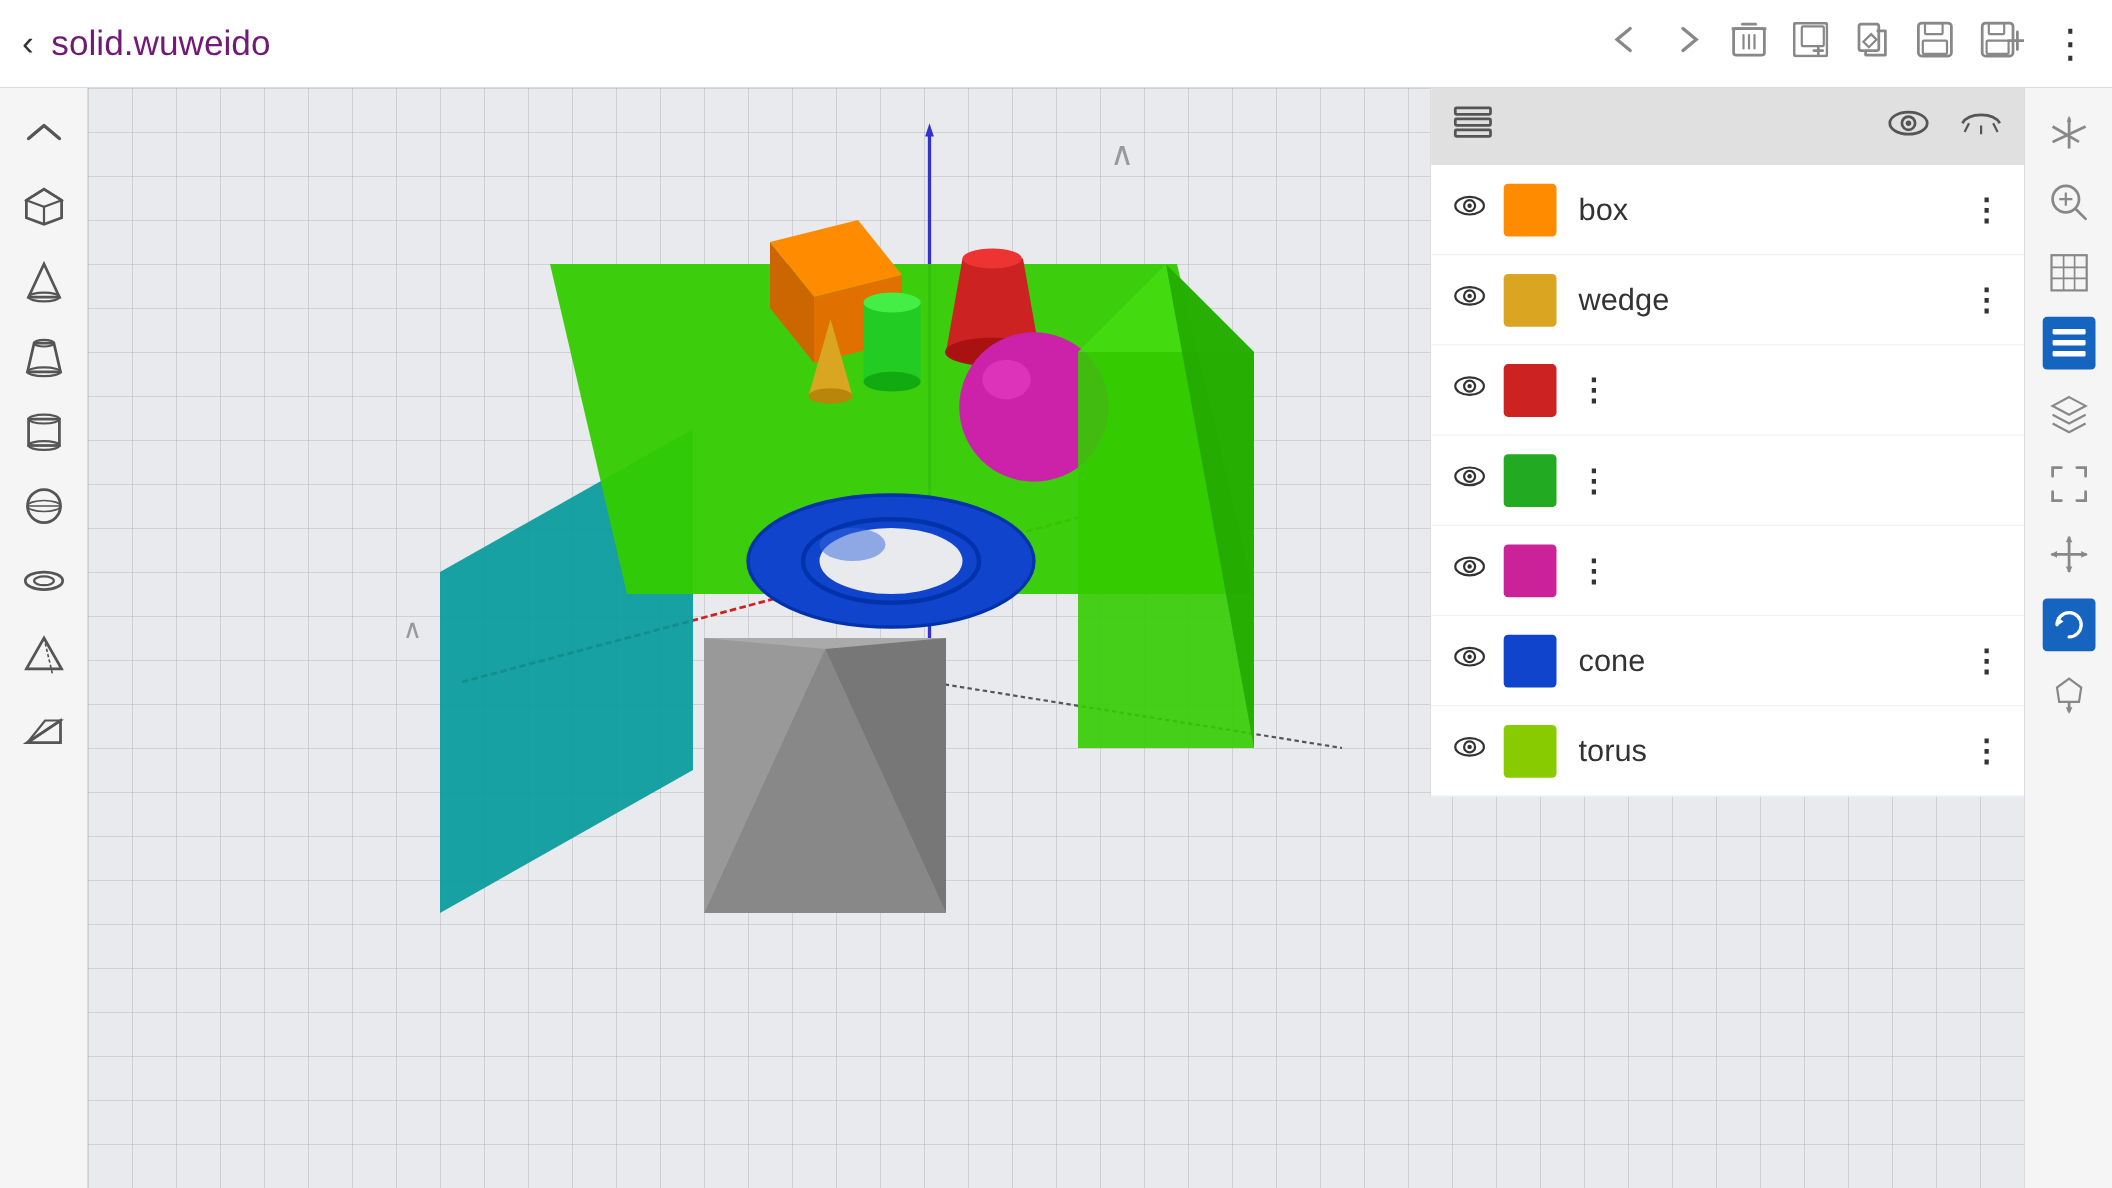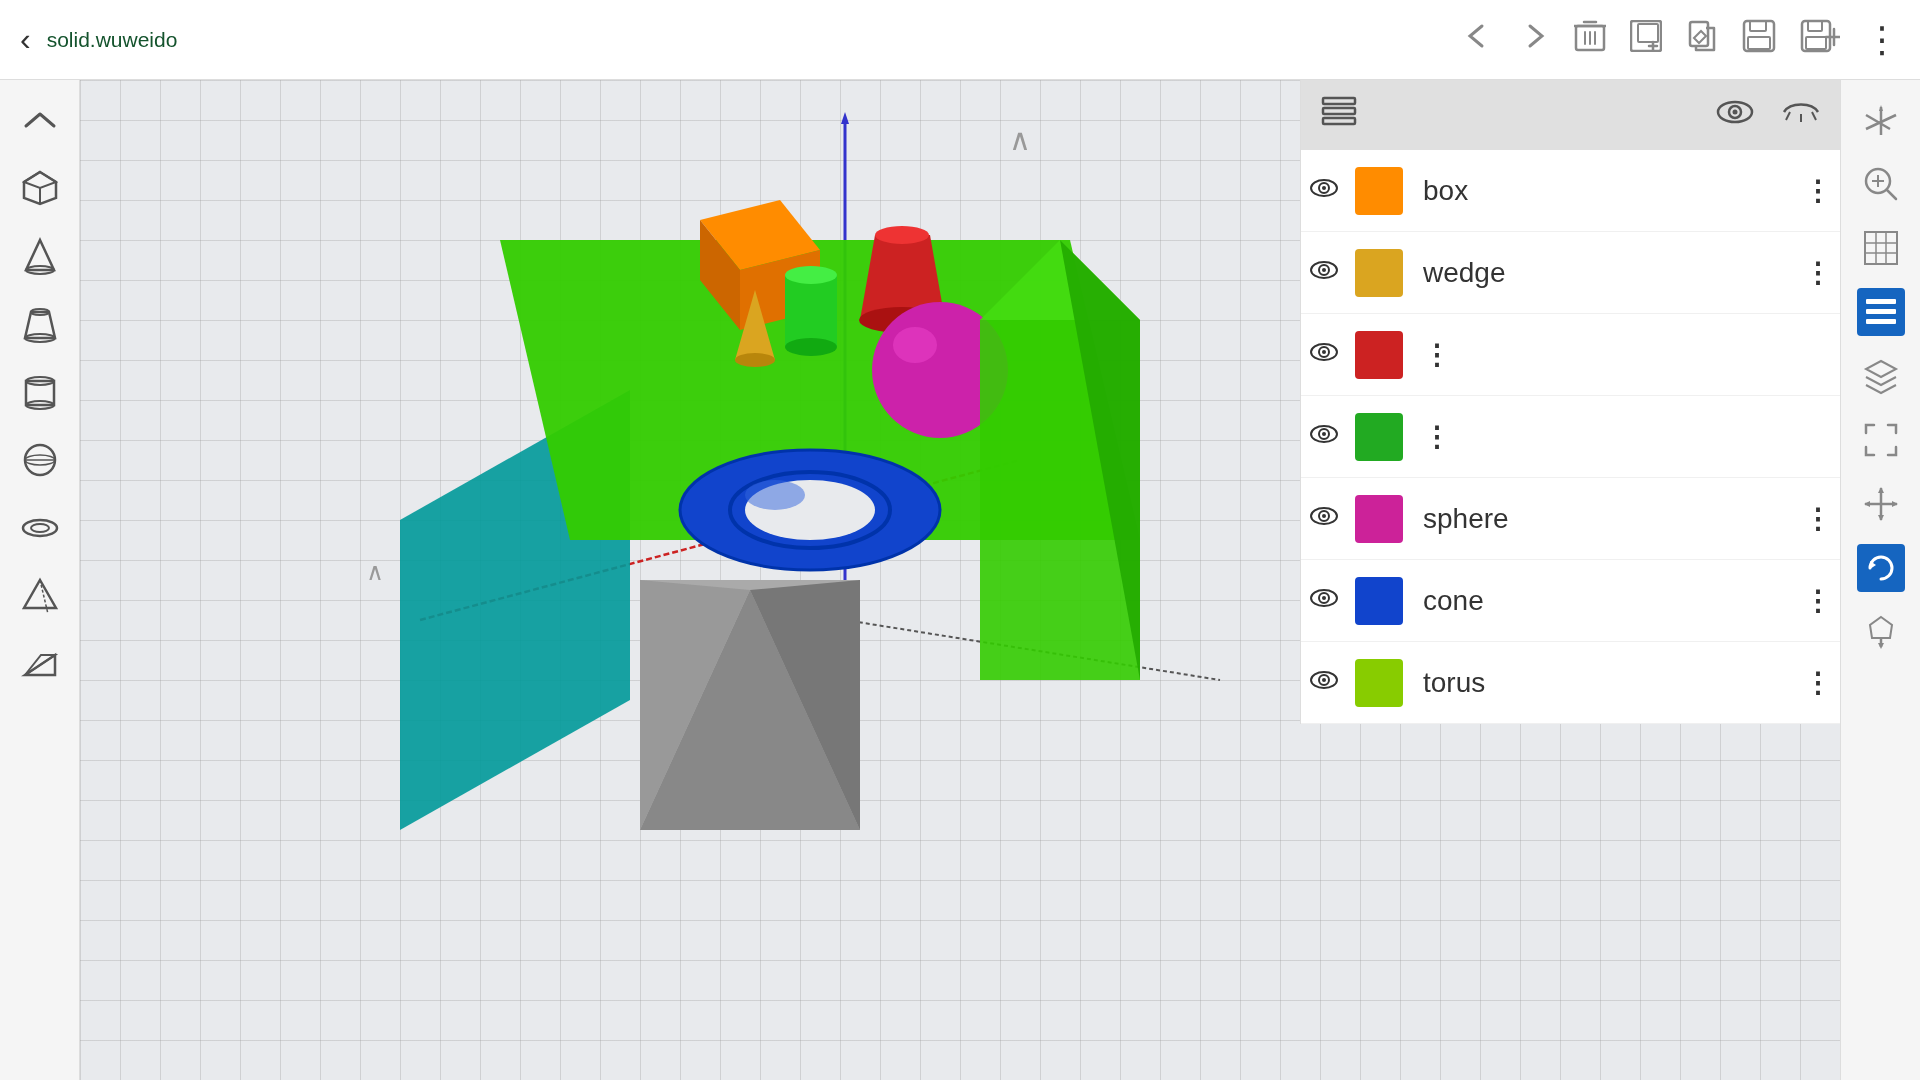--- a/index.html
+++ b/index.html
@@ -8,21 +8,21 @@
     
     #topbar {
       position: absolute; top: 0; left: 0; right: 0; height: 80px;
       background: #fff; border-bottom: 1px solid #ddd;
       display: flex; align-items: center; padding: 0 20px;
       z-index: 10;
     }
     #topbar .back-btn {
       font-size: 32px; cursor: pointer; margin-right: 16px; color: #333;
     }
-    #topbar .title { font-size: 21px; color: #14532d; font-weight: 400; flex: 1; }
+    #topbar .title { font-size: 32px; color: #701a75; font-weight: 400; flex: 1; }
     #topbar .toolbar-right {
       display: flex; align-items: center; gap: 24px;
     }
     #topbar .toolbar-right .tb-icon {
       font-size: 28px; color: #888; cursor: pointer;
     }
     #topbar .toolbar-right .tb-icon.more { font-size: 32px; }
 
     
     #left-sidebar {
@@ -78,21 +78,21 @@
     #layer-panel-header {
       background: #e0e0e0; height: 70px;
       display: flex; align-items: center; padding: 0 20px; gap: 16px;
     }
     #layer-panel-header .header-icon { font-size: 28px; color: #555; }
     #layer-panel-header .spacer { flex: 1; }
     #layer-panel-header .eye-icon { font-size: 28px; color: #555; cursor: pointer; }
     #layer-panel-header .closed-eye { font-size: 22px; color: #555; cursor: pointer; }
 
     .layer-item {
-      display: flex; align-items: center; padding: 0 8px;
+      display: flex; align-items: center; padding: 0 20px;
       height: 82px; border-bottom: 1px solid #f0f0f0;
     }
     .layer-item .eye { font-size: 24px; color: #333; cursor: pointer; margin-right: 16px; }
     .layer-item .color-swatch {
       width: 48px; height: 48px; border-radius: 4px; margin-right: 20px; flex-shrink: 0;
     }
     .layer-item .label { font-size: 28px; color: #333; flex: 1; }
     .layer-item .more-btn { font-size: 24px; color: #333; cursor: pointer; }
 
     
@@ -431,21 +431,20 @@
   </div>
       <div class="layer-item">
     <span class="eye">
       <svg width="30" height="22" viewBox="0 0 30 22">
             <ellipse cx="15" cy="11" rx="13" ry="8" fill="none" stroke="#333" stroke-width="2"></ellipse>
             <circle cx="15" cy="11" r="5" fill="none" stroke="#333" stroke-width="2"></circle>
             <circle cx="15" cy="11" r="2" fill="#333"></circle>
           </svg>
     </span>
     <div class="color-swatch" style="background:#CC2299"></div>
-    <span class="label">sphere</span>
     <span class="more-btn" style="font-size:28px;font-weight:bold">⋮</span>
   </div>
       <div class="layer-item">
     <span class="eye">
       <svg width="30" height="22" viewBox="0 0 30 22">
             <ellipse cx="15" cy="11" rx="13" ry="8" fill="none" stroke="#333" stroke-width="2"></ellipse>
             <circle cx="15" cy="11" r="5" fill="none" stroke="#333" stroke-width="2"></circle>
             <circle cx="15" cy="11" r="2" fill="#333"></circle>
           </svg>
     </span>

